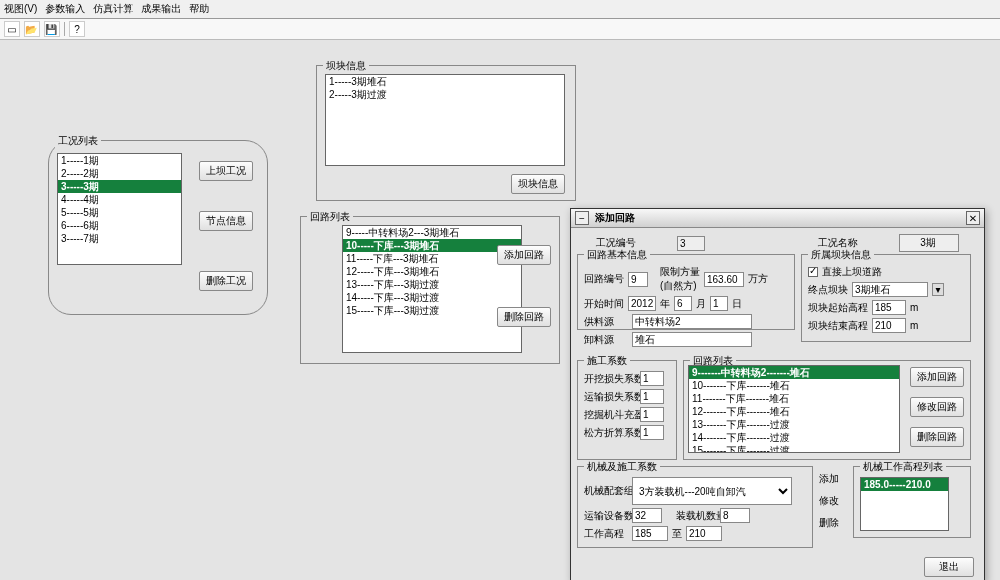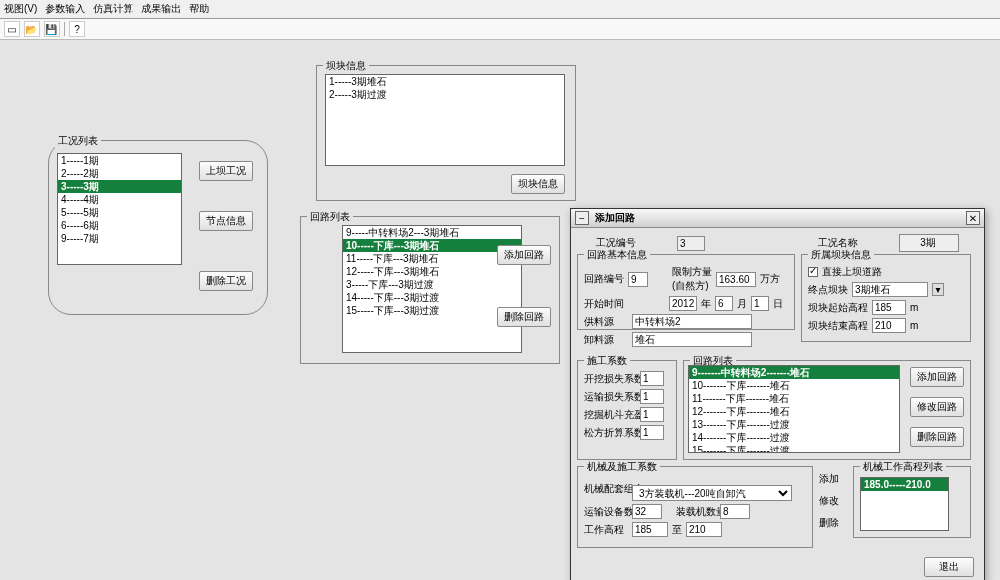--- a/index.html
+++ b/index.html
@@ -18,21 +18,21 @@
     .input { background: #fff; border: 1px solid #888; padding: 1px 2px; font-size: 10px; }
     .dialog { position: absolute; border: 1px solid #333; background: #e4e4e4; box-shadow: 2px 2px 8px rgba(0,0,0,0.3); }
     .dlg-title { background: linear-gradient(#f8f8f8,#d0d0d0); border-bottom: 1px solid #888; display: flex; align-items: center; padding: 2px 4px; gap: 6px; }
     .row { display: flex; align-items: center; gap: 4px; margin-bottom: 3px; }
     .lab { white-space: nowrap; }
     .chk { display:inline-block; width:10px; height:10px; border:1px solid #666; background:#fff; position:relative; }
     .chk.on::after { content:"✓"; position:absolute; top:-3px; left:0; font-size:10px; }
     .mini { font-size:10px;}
     .closebtn { width:14px; height:14px; border:1px solid #666; background:#eee; display:flex; align-items:center; justify-content:center; margin-left:auto; }
     .minbtn { width:14px; height:14px; border:1px solid #666; background:#eee; display:flex; align-items:center; justify-content:center;}
-    select.input { height:16px;margin-top:8px; }
+    select.input { height:28px; }
   </style>
 </head>
 <body>
 
 <div class="menubar">
   <span>视图(V)</span>
   <span>参数输入</span>
   <span>仿真计算</span>
   <span>成果输出</span>
   <span>帮助</span>
@@ -50,21 +50,21 @@
 
   <div class="groupbox" style="left:48px; top:100px; width:220px; height:175px;border-radius:23px;">
     <span class="gb-label">工况列表</span>
     <div class="listbox" id="lb1" style="position:absolute;left:8px;top:12px;width:125px;height:112px;">
         <div class="item">1-----1期</div>
         <div class="item">2-----2期</div>
         <div class="item sel">3-----3期</div>
         <div class="item">4-----4期</div>
         <div class="item">5-----5期</div>
         <div class="item">6-----6期</div>
-        <div class="item">9-----7期</div>
+        <div class="item">3-----7期</div>
       </div>
     <div class="btn" style="position:absolute;left:150px;top:20px;width:54px;">上坝工况</div>
     <div class="btn" style="position:absolute;left:150px;top:70px;width:54px;">节点信息</div>
     <div class="btn" style="position:absolute;left:150px;top:130px;width:54px;">删除工况</div>
   </div>
 
   <div class="groupbox" style="left:316px; top:25px; width:260px; height:136px;">
     <span class="gb-label">坝块信息</span>
     <div class="listbox" id="lb2" style="position:absolute;left:8px;top:8px;width:240px;height:92px;">
         <div class="item">1-----3期堆石</div>
@@ -73,21 +73,21 @@
     <div class="btn" style="position:absolute;right:10px;bottom:6px;width:54px;">坝块信息</div>
   </div>
 
   <div class="groupbox" style="left:300px; top:176px; width:260px; height:148px;">
     <span class="gb-label">回路列表</span>
     <div class="listbox" id="lb3" style="position:absolute;left:8px;top:8px;width:180px;height:128px;margin-left:33px;">
         <div class="item">9-----中转料场2---3期堆石</div>
         <div class="item sel">10-----下库---3期堆石</div>
         <div class="item">11-----下库---3期堆石</div>
         <div class="item">12-----下库---3期堆石</div>
-        <div class="item">3-----下库---3期过渡</div>
+        <div class="item">13-----下库---3期过渡</div>
         <div class="item">14-----下库---3期过渡</div>
         <div class="item">15-----下库---3期过渡</div>
       </div>
     <div class="btn" style="position:absolute;right:8px;top:28px;width:54px;">添加回路</div>
     <div class="btn" style="position:absolute;right:8px;top:90px;width:54px;">删除回路</div>
   </div>
 
   <div class="dialog" style="left:570px; top:168px; width:415px; height:375px;">
     <div class="dlg-title">
       <span class="minbtn">−</span>
@@ -102,27 +102,27 @@
         <span style="width:30px"></span>
         <span class="lab">工况名称</span>
         <span class="input" style="width:60px; background:#eee;padding-left:20px;">3期</span>
       </div>
 
       <div class="groupbox" style="position:absolute;left:6px;top:26px;width:218px;height:76px;">
         <span class="gb-label">回路基本信息</span>
         <div class="row">
           <span class="lab">回路编号</span>
           <input class="input" style="width: 20px;" value="9">
-          <span style="margin-left:20px;font-size:9px;" class="mini"><span>限制方量</span><br><span>(自然方)</span></span>
+          <span style="margin-left:8px;font-size:9px;" class="mini"><span>限制方量</span><br><span>(自然方)</span></span>
           <input class="input" style="width: 40px;" value="163.60">
           <span>万方</span>
         </div>
         <div class="row">
           <span class="lab">开始时间</span>
-          <input class="input" style="width: 28px; margin-left: 41px;" value="2012">
+          <input class="input" style="width: 28px;" value="2012">
           <span>年</span>
           <input class="input" style="width: 18px;" value="6">
           <span>月</span>
           <input class="input" style="width: 18px;" value="1">
           <span>日</span>
         </div>
         <div class="row">
           <span class="lab" style="width:44px">供料源</span>
           <input class="input" style="width: 120px;" value="中转料场2">
         </div>

